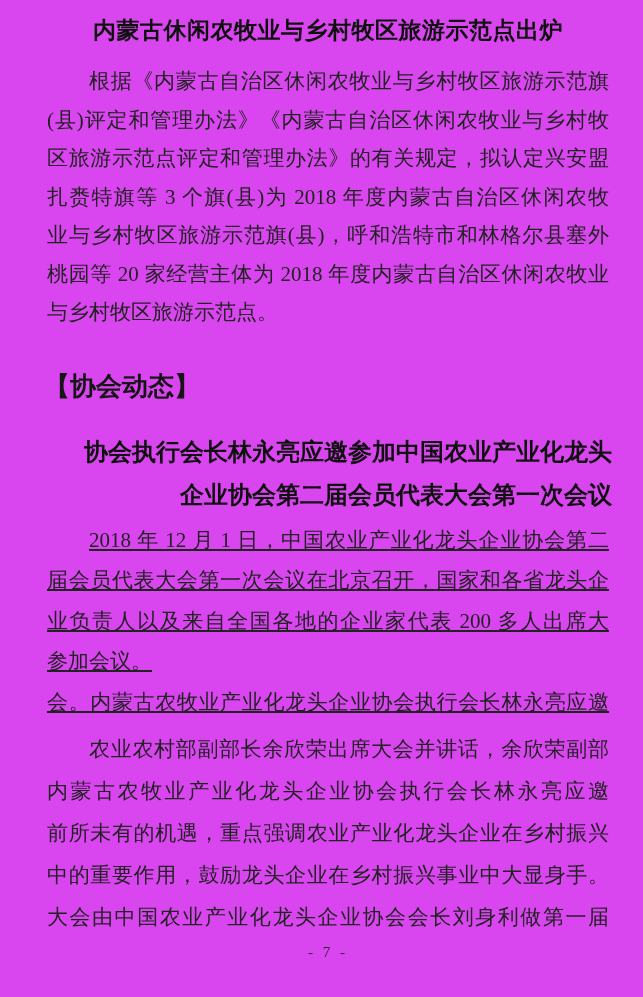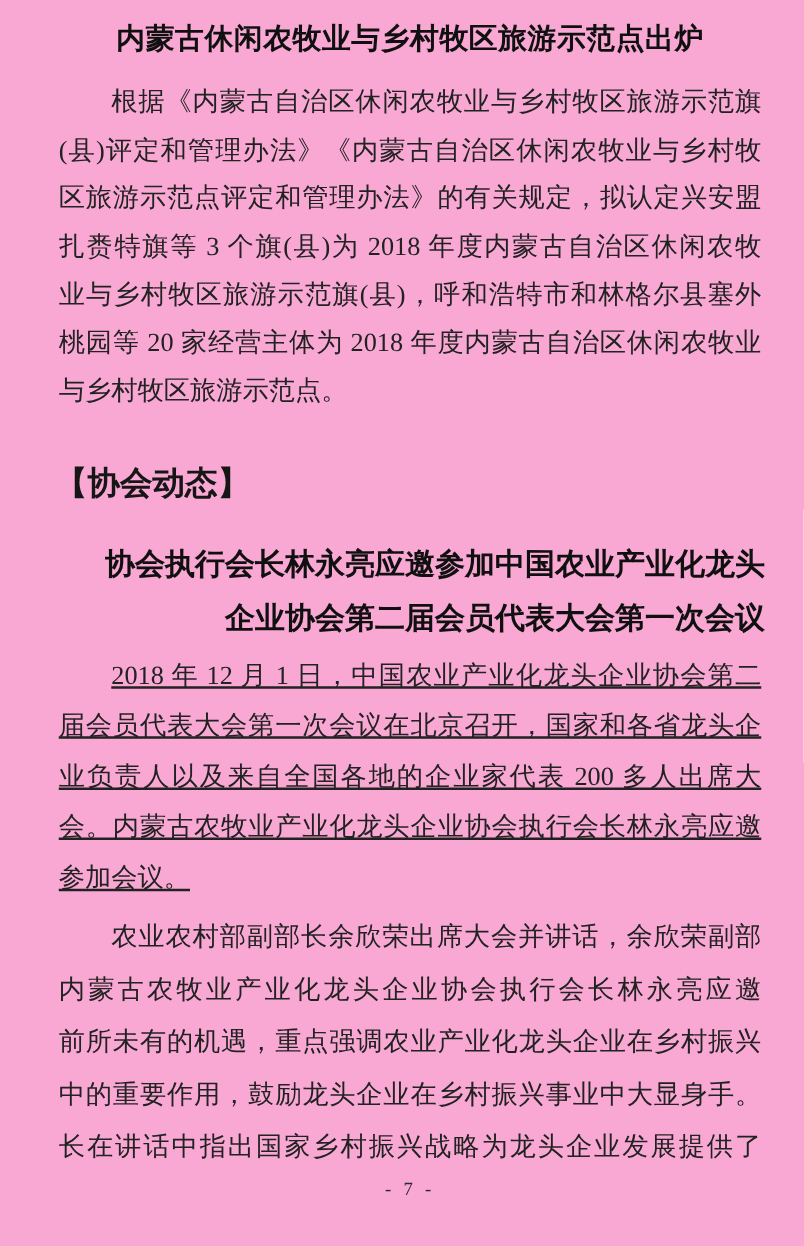--- a/index.html
+++ b/index.html
@@ -12,21 +12,21 @@
     height: 997px;
     overflow: hidden;
     font-family: "Liberation Serif", "DejaVu Serif", serif;
     color: #222222;
   }
   .page {
     box-sizing: border-box;
     width: 643px;
     height: 997px;
     padding: 14px 31px 0 44px;
-    background: #f9a8d4;
+    background: #d946ef;
   }
   .title1 {
     margin: 0 0 14px 0;
     font-size: 23px;
     font-weight: bold;
     line-height: 34px;
     text-align: center;
     color: #101010;
     letter-spacing: 0.5px;
   }
@@ -89,27 +89,27 @@
 
   <h2 class="title2">
     <div>协会执行会长林永亮应邀参加中国农业产业化龙头</div>
     <div>企业协会第二届会员代表大会第一次会议</div>
   </h2>
 
   <div class="para p2">
     <div class="line indent">2018 年 12 月 1 日，中国农业产业化龙头企业协会第二</div>
     <div class="line">届会员代表大会第一次会议在北京召开，国家和各省龙头企</div>
     <div class="line">业负责人以及来自全国各地的企业家代表 200 多人出席大</div>
+    <div class="line noj">参加会议。</div>
     <div class="line">会。内蒙古农牧业产业化龙头企业协会执行会长林永亮应邀</div>
-    <div class="line noj">参加会议。</div>
   </div>
 
   <div class="para p3">
     <div class="line indent">农业农村部副部长余欣荣出席大会并讲话，余欣荣副部</div>
     <div class="line">内蒙古农牧业产业化龙头企业协会执行会长林永亮应邀</div>
     <div class="line">前所未有的机遇，重点强调农业产业化龙头企业在乡村振兴</div>
     <div class="line">中的重要作用，鼓励龙头企业在乡村振兴事业中大显身手。</div>
-    <div class="line">长在讲话中指出国家乡村振兴战略为龙头企业发展提供了</div>
+    <div class="line">大会由中国农业产业化龙头企业协会会长刘身利做第一届</div>
   </div>
 
   <div class="footer">- 7 -</div>
 
 </div>
 
 </body></html>

